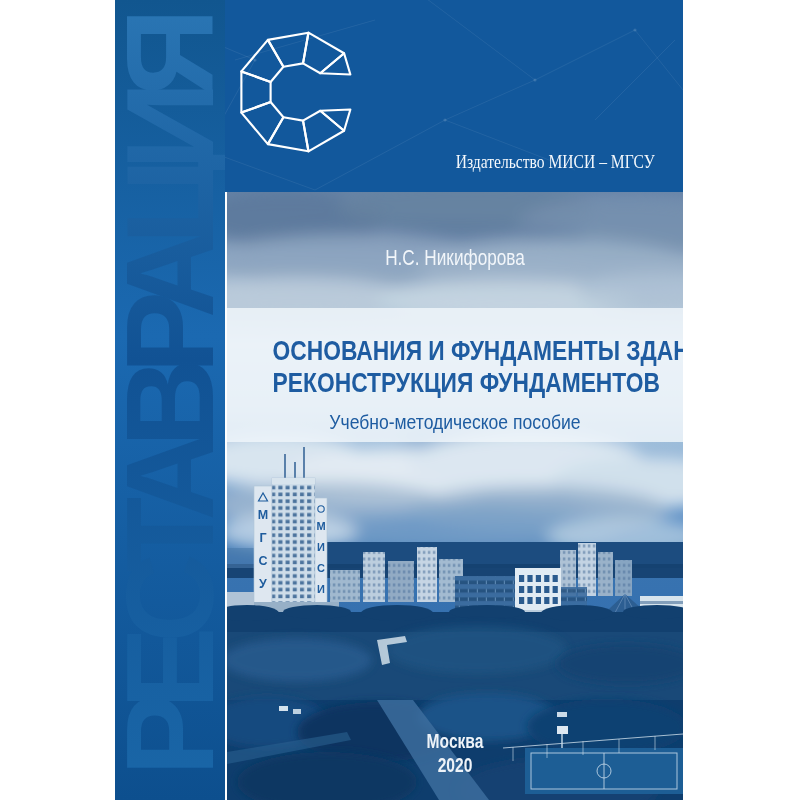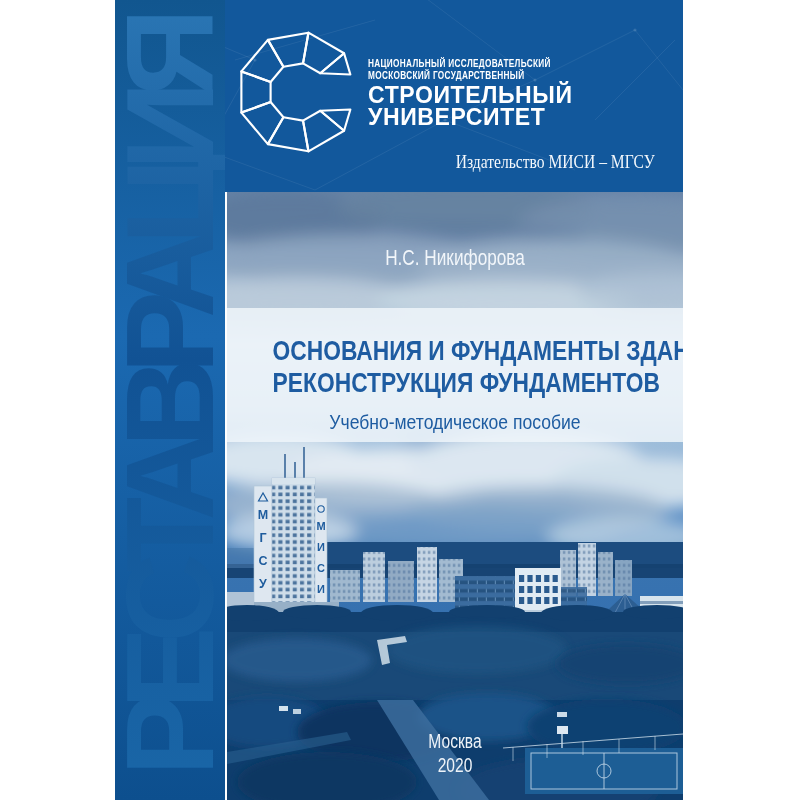--- a/index.html
+++ b/index.html
@@ -44,21 +44,21 @@
   .t1.first{margin-top:26px;}
   .sub{width:456px;text-align:center;color:#1e5ca1;font-size:19.5px;margin-top:13px;
        white-space:nowrap;transform:scaleX(.9);}
   .isbn-band{position:absolute;left:112px;top:622px;width:456px;height:73px;
           background:rgba(236,242,248,.86);}
   .isbn{position:absolute;left:28px;top:15px;color:#1e5ca1;font-size:14px;white-space:nowrap;
         transform:scaleX(.82);transform-origin:0 50%;}
   .copyright{position:absolute;left:214px;top:9px;color:#1e5ca1;font-size:13.5px;
         line-height:17.5px;white-space:nowrap;transform:scaleX(.82);transform-origin:0 0;}
   .city-block{position:absolute;left:112px;top:729px;width:456px;text-align:center;
-        color:#eef3f8;font-size:19.5px;line-height:24px;}
+        color:#eef3f8;font-size:19.5px;line-height:24px;font-weight:bold;}
   .city-block div{transform:scaleX(.8);}
 </style>
 </head>
 <body>
 
 <div class="page">
   <div class="cover">
 
     <svg class="photo" viewBox="0 0 456 608" preserveAspectRatio="none" xmlns="http://www.w3.org/2000/svg">
       <defs>
@@ -263,26 +263,20 @@
           <polygon points="72.8,6.9 31,14.3 47,42 67.2,38.5"></polygon>
           <polygon points="31,14.3 3.7,46.8 33.8,57.7 47,42"></polygon>
           <polygon points="3.7,46.8 3.7,89.2 33.8,78.3 33.8,57.7"></polygon>
           <polygon points="3.7,89.2 31,121.7 47,94 33.8,78.3"></polygon>
           <polygon points="31,121.7 72.8,129.1 67.2,97.5 47,94"></polygon>
           <polygon points="72.8,129.1 109.5,107.9 85,87.3 67.2,97.5"></polygon>
           <polygon points="109.5,28.1 85,48.7 116,50"></polygon>
           <polygon points="109.5,107.9 85,87.3 116,86"></polygon>
         </g>
       </svg>
-      <div class="uni">
-        <div class="uni-small">НАЦИОНАЛЬНЫЙ ИССЛЕДОВАТЕЛЬСКИЙ</div>
-        <div class="uni-small">МОСКОВСКИЙ ГОСУДАРСТВЕННЫЙ</div>
-        <div class="uni-big first">СТРОИТЕЛЬНЫЙ</div>
-        <div class="uni-big">УНИВЕРСИТЕТ</div>
-      </div>
       <div class="publisher">Издательство МИСИ – МГСУ</div>
     </div>
 
     <div class="strip">
       <div class="strip-text">РЕСТАВРАЦИЯ</div>
     </div>
 
     <div class="author">Н.С. Никифорова</div>
 
     <div class="title-band">

